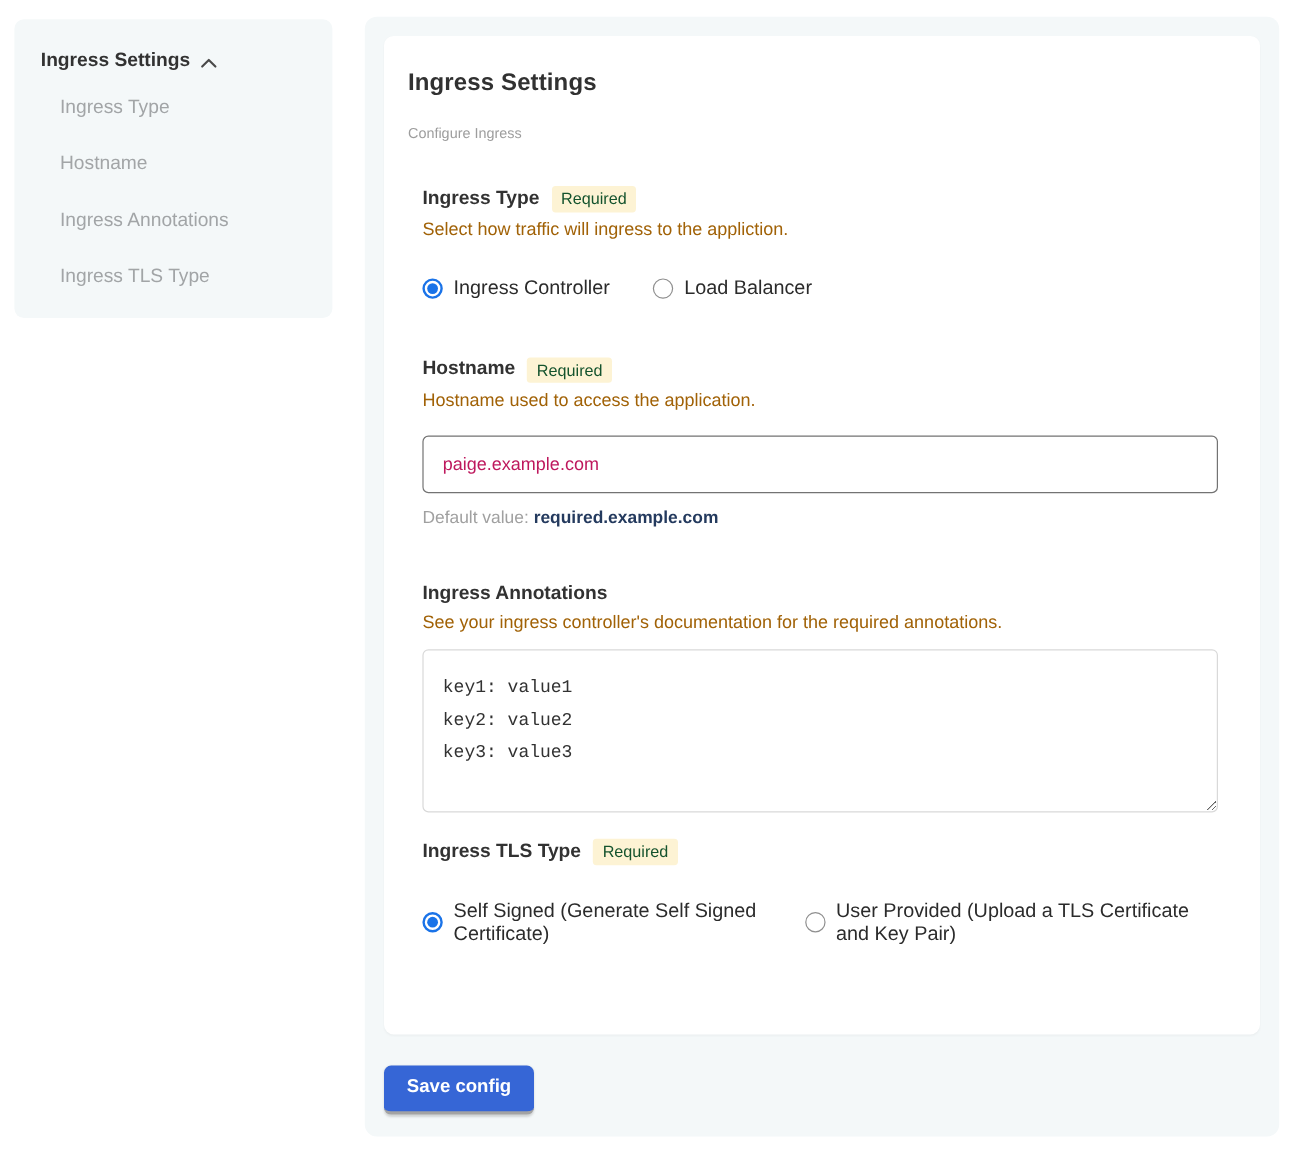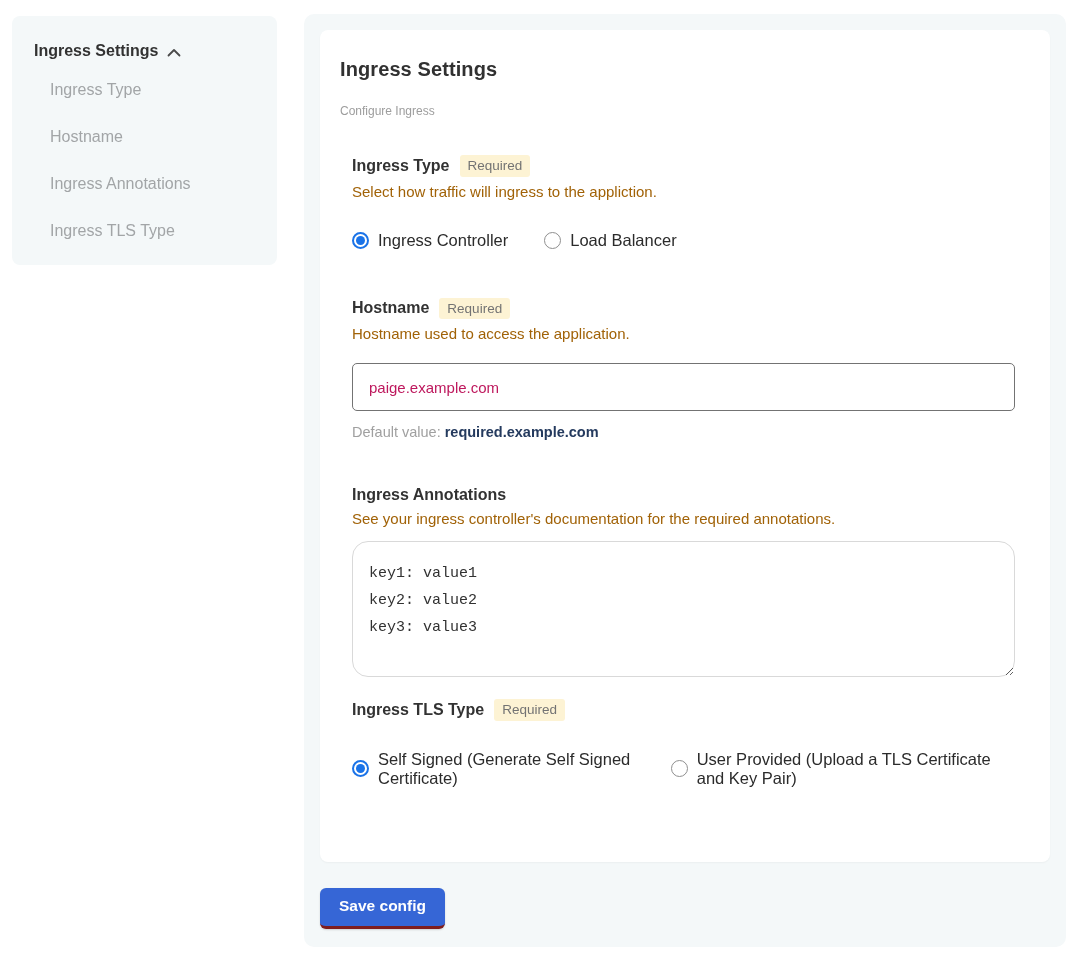--- a/index.html
+++ b/index.html
@@ -61,21 +61,21 @@
     margin-top: 23px;
     font-size: 12px; color: #9d9d9d;
   }
   .sections { margin-left: 12px; }
 
   .field-label-row { display: flex; align-items: center; gap: 10px; }
   .field-label { font-size: 16px; font-weight: 700; color: #323232; }
   .required-badge {
     display: inline-block;
     background: #fdf3d4;
-    color: #737373;
+    color: #14532d;
     font-size: 13.5px;
     padding: 4px 8px;
     border-radius: 3px;
     line-height: 1;
   }
   .field-help {
     margin-top: 6px;
     font-size: 15px; color: #a16207;
   }
 
@@ -125,39 +125,39 @@
     font-size: 14.5px; color: #a0a0a0;
   }
   .default-value { font-weight: 700; color: #243a5e; }
 
   .section-annotations { margin-top: 46px; }
   .code-textarea {
     margin-top: 14px;
     display: block;
     width: 663px; height: 136px;
     border: 1px solid #d9d9d9;
-    border-radius: 16px;
+    border-radius: 5px;
     padding: 18px 16px;
     font-family: "Liberation Mono", monospace;
     font-size: 15px;
     line-height: 27px;
     color: #323232;
     outline: none;
   }
 
   .section-tls { margin-top: 22px; }
   .radio-stack { margin-top: 29px; display: flex; flex-direction: row; gap: 23px; }
 
   .save-button {
     margin: 26px 0 0 16px;
     display: inline-block;
     min-width: 120px; height: 41px;
     background: #3666d6;
     border: none;
-    border-bottom: 3px solid #7f1d1d;
+    border-bottom: 3px solid #a3a3a3;
     border-radius: 6px;
     color: #ffffff;
     font-family: "Liberation Sans", sans-serif;
     font-size: 15.5px;
     font-weight: 700;
     padding: 0 19px 2px 19px;
     cursor: pointer;
     box-shadow: 0 1px 2px rgba(0,0,0,0.15);
   }
 </style>

